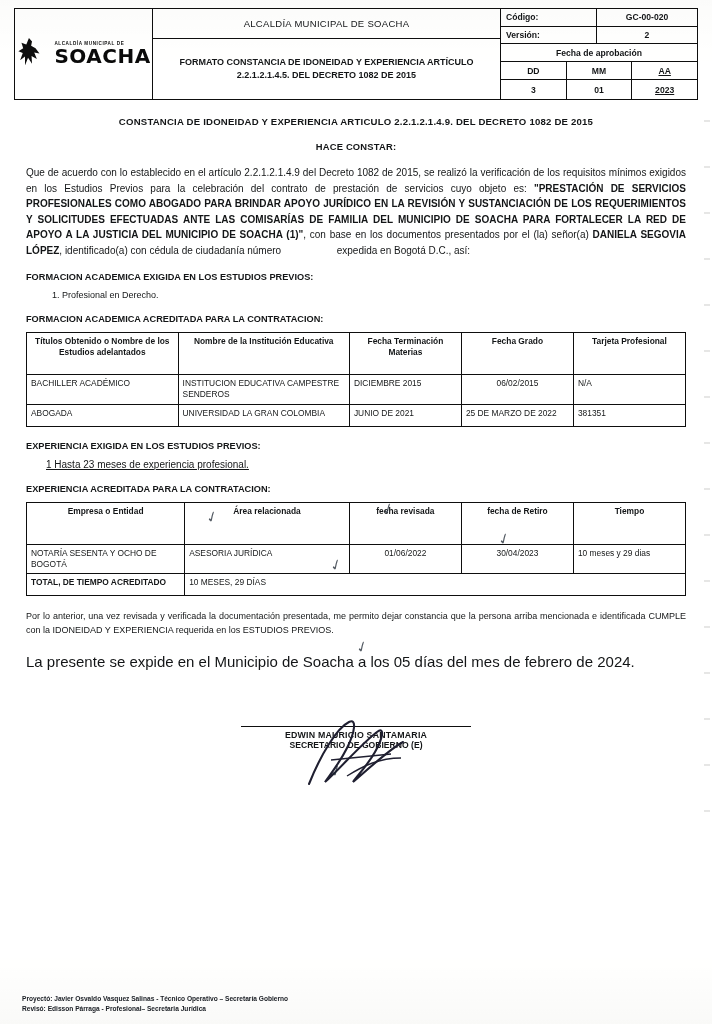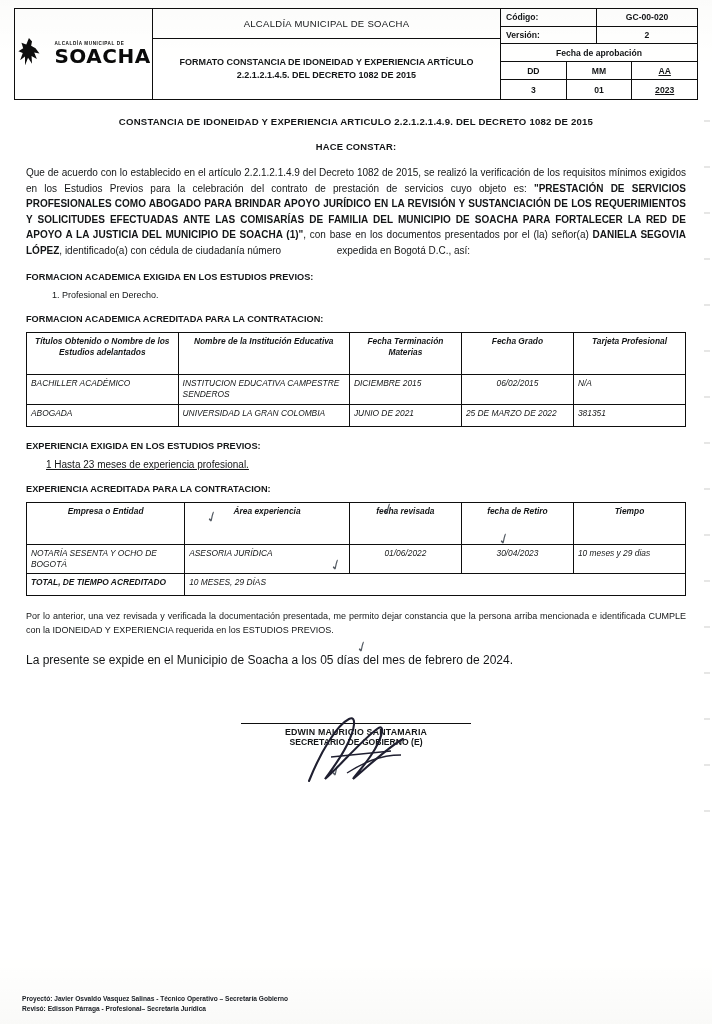--- a/index.html
+++ b/index.html
@@ -171,34 +171,33 @@
   table.grid {
     width: 100%;
     border-collapse: collapse;
     font-size: 8.4px;
     margin-top: 2px;
   }
   table.grid th, table.grid td {
     border: 1.2px solid #111;
     padding: 3px 4px;
     vertical-align: top;
-    font-style: italic;
   }
   table.grid th {
     text-align: center;
     font-weight: bold;
     line-height: 1.35;
     height: 42px;
   }
   table.grid td { height: 22px; line-height: 1.35; }
   .tc { text-align: center; }
   .t2 th { height: 18px; }
 
   .closing { font-size: 9px; line-height: 1.55; text-align: justify; margin-top: 14px; }
-  .closing2 { font-size: 12px; margin-top: 15px; }
+  .closing2 { font-size: 15px; margin-top: 15px; }
 
   
   .sign-block {
     margin-top: 26px;
     text-align: center;
     position: relative;
     height: 80px;
   }
   .sig-svg { position: absolute; left: 50%; transform: translateX(-50%); top: -12px; }
   .sig-line {
@@ -328,21 +327,21 @@
 
     <div class="section-head">EXPERIENCIA EXIGIDA EN LOS ESTUDIOS PREVIOS:</div>
     <div class="underline-item">1    Hasta 23 meses de experiencia profesional.</div>
 
     <div class="section-head">EXPERIENCIA ACREDITADA PARA LA CONTRATACION:</div>
 
     <table class="grid t2">
       <thead>
         <tr>
           <th style="width:24%">Empresa o Entidad</th>
-          <th style="width:25%">Área experiencia</th>
+          <th style="width:25%">Área relacionada</th>
           <th style="width:17%">fecha revisada</th>
           <th style="width:17%">fecha de Retiro</th>
           <th style="width:17%">Tiempo</th>
         </tr>
       </thead>
       <tbody>
         <tr>
           <td>NOTARÍA   SESENTA   Y OCHO DE BOGOTÁ</td>
           <td>ASESORIA JURÍDICA</td>
           <td class="tc">01/06/2022</td>

